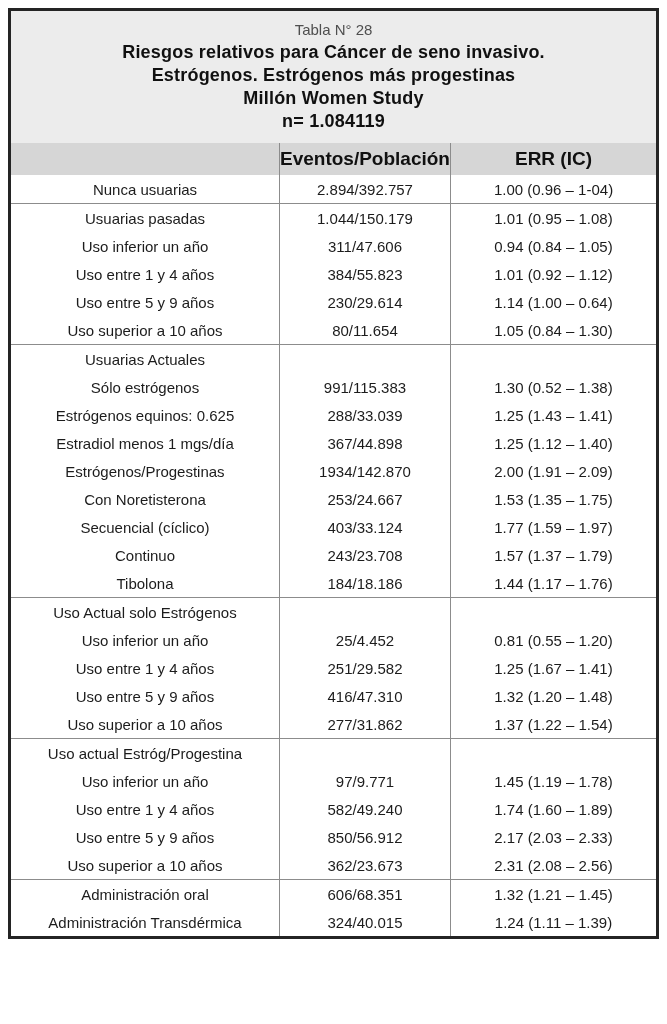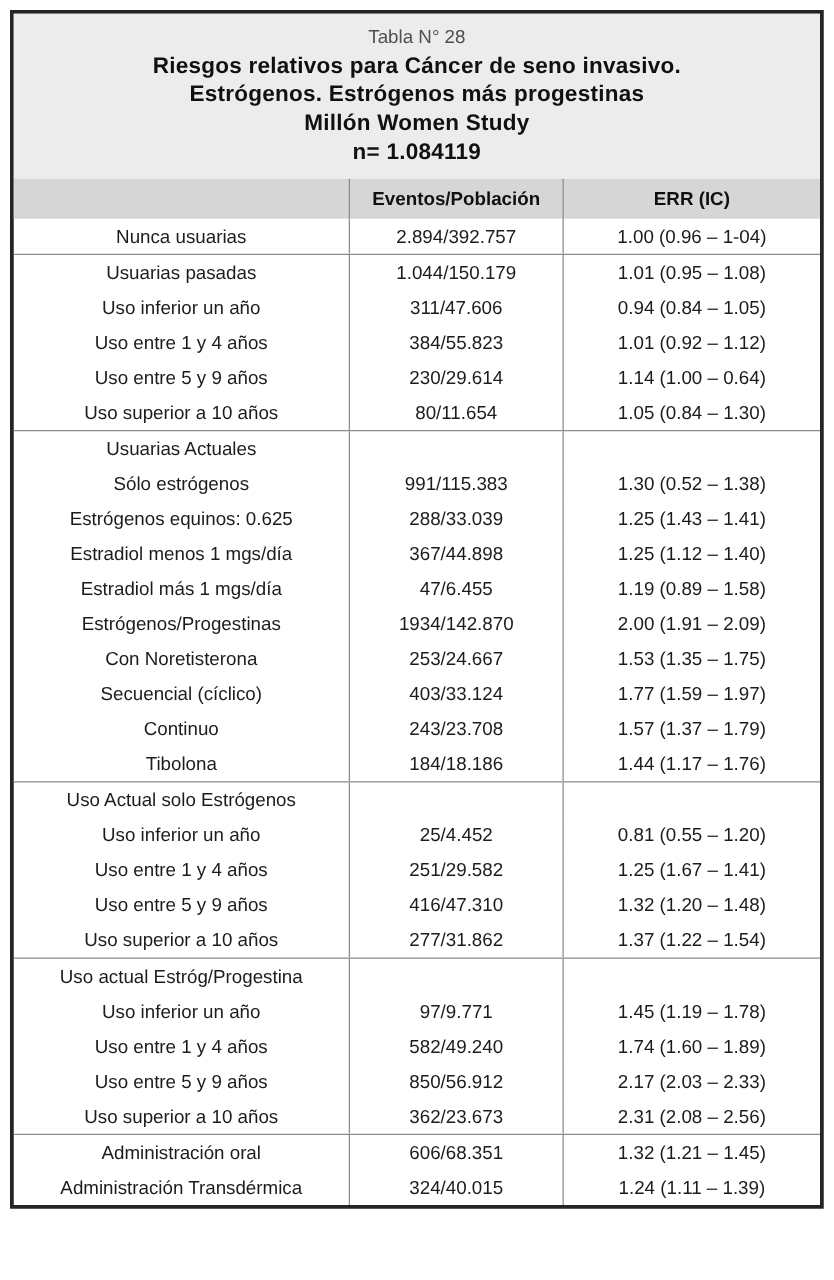--- a/index.html
+++ b/index.html
@@ -23,21 +23,21 @@
     padding:8px 6px 10px;
   }
   .table-number { font-size:15px; line-height:22px; color:#4f4f4f; font-weight:normal; }
   .title-line  { font-size:18px; line-height:23px; font-weight:bold; color:#101010; letter-spacing:0.2px; }
 
   .header-row {
     display:grid; grid-template-columns:268px 171px 206px;
     background:var(--header-bg, #d6d6d6);
     height:32px;
   }
-  .header-row .cell { font-weight:bold; font-size:15px; color:#101010; }
+  .header-row .cell { font-weight:bold; font-size:19px; color:#101010; }
 
   .row { display:grid; grid-template-columns:268px 171px 206px; height:28px; }
 
   .cell {
     display:flex; align-items:center; justify-content:center;
     font-size:15px; white-space:nowrap; overflow:hidden;
   }
   .c2, .c3 { border-left:1px solid var(--line, #8c8c8c); align-self:stretch; }
 
   .section { border-top:1px solid var(--line, #8c8c8c); }
@@ -119,25 +119,20 @@
             <div class="cell c1">Estrógenos equinos: 0.625</div>
             <div class="cell c2">288/33.039</div>
             <div class="cell c3">1.25 (1.43 – 1.41)</div>
           </div>
           <div class="row">
             <div class="cell c1">Estradiol menos 1 mgs/día</div>
             <div class="cell c2">367/44.898</div>
             <div class="cell c3">1.25 (1.12 – 1.40)</div>
           </div>
           <div class="row">
-            <div class="cell c1">Estradiol más 1 mgs/día</div>
-            <div class="cell c2">47/6.455</div>
-            <div class="cell c3">1.19 (0.89 – 1.58)</div>
-          </div>
-          <div class="row">
             <div class="cell c1">Estrógenos/Progestinas</div>
             <div class="cell c2">1934/142.870</div>
             <div class="cell c3">2.00 (1.91 – 2.09)</div>
           </div>
           <div class="row">
             <div class="cell c1">Con Noretisterona</div>
             <div class="cell c2">253/24.667</div>
             <div class="cell c3">1.53 (1.35 – 1.75)</div>
           </div>
           <div class="row">

